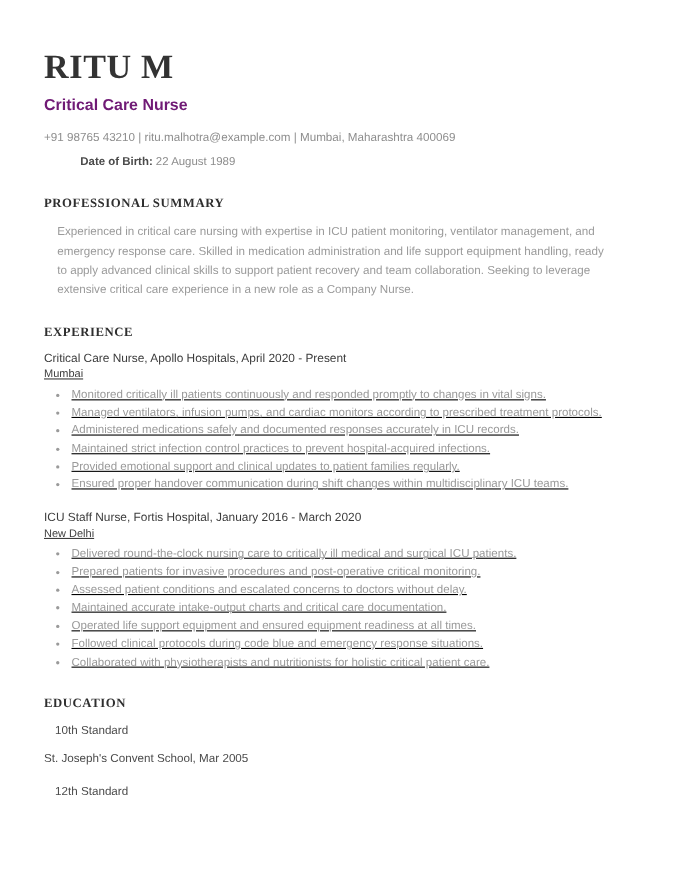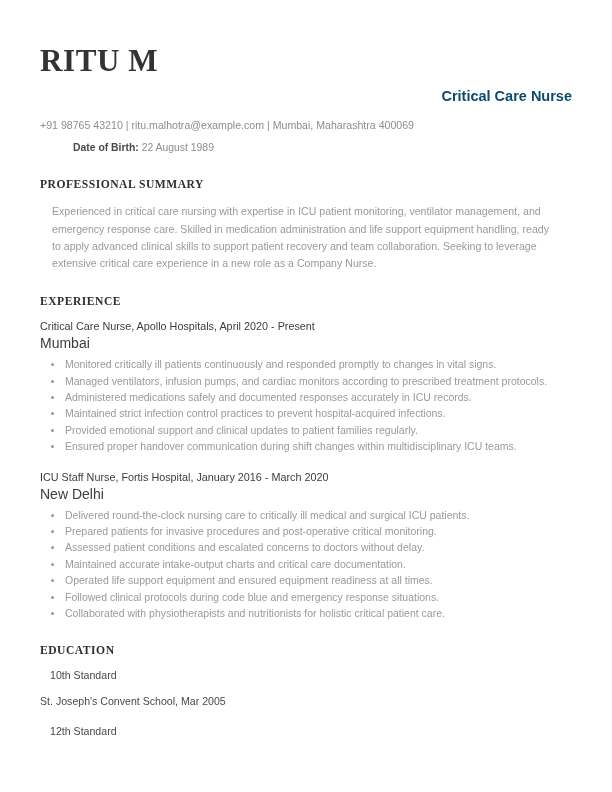--- a/index.html
+++ b/index.html
@@ -31,23 +31,22 @@
     line-height: 1.12;
     letter-spacing: 0.6px;
     color: #333333;
     margin: 0 0 9px 0;
   }
   .job-subtitle {
     font-family: "Liberation Sans", sans-serif;
     font-weight: bold;
     font-size: 14.5px;
     line-height: 1.2;
-    color: #0c4a6e;
+    color: #701a75;
     margin: 0 0 13px 0;
-    text-align: right;
   }
   .contact-line {
     font-size: 10.6px;
     line-height: 1.35;
     color: #8d8d8d;
     margin: 0 0 9px 0;
   }
   .dob-line {
     font-size: 10.4px;
     line-height: 1.35;
@@ -89,29 +88,31 @@
   .job:last-child {
     margin-bottom: 12px;
   }
   .job-heading {
     font-size: 10.8px;
     line-height: 1.42;
     color: #3c3c3c;
     margin: 0;
   }
   .job-location {
-    font-size: 14px;
+    font-size: 10px;
     line-height: 1.42;
     color: #3c3c3c;
     margin: 0 0 2px 0;
+    text-decoration: underline;
   }
   ul.bullets {
     list-style: none;
     margin: 0;
     padding: 0;
+    text-decoration: underline;
   }
   ul.bullets li {
     position: relative;
     padding-left: 25px;
     font-size: 10.5px;
     line-height: 1.56;
     color: #9a9a9a;
     margin: 0;
   }
   ul.bullets li::before {

